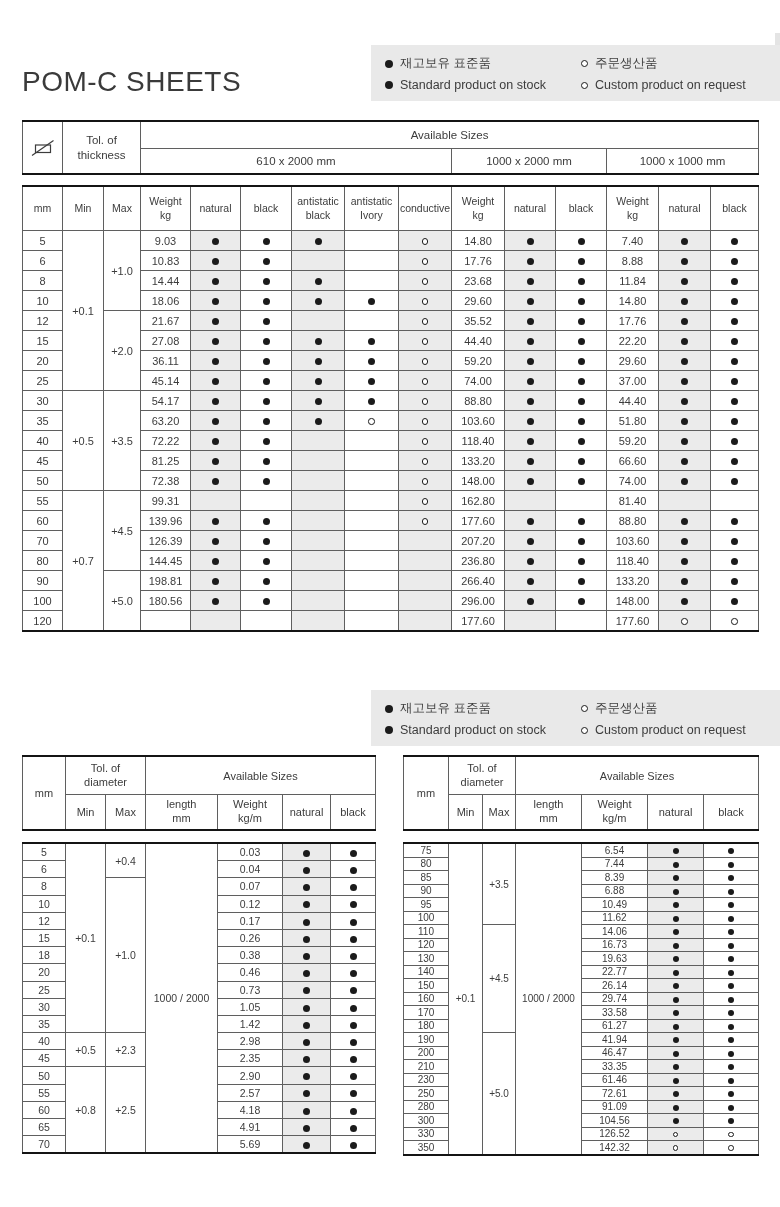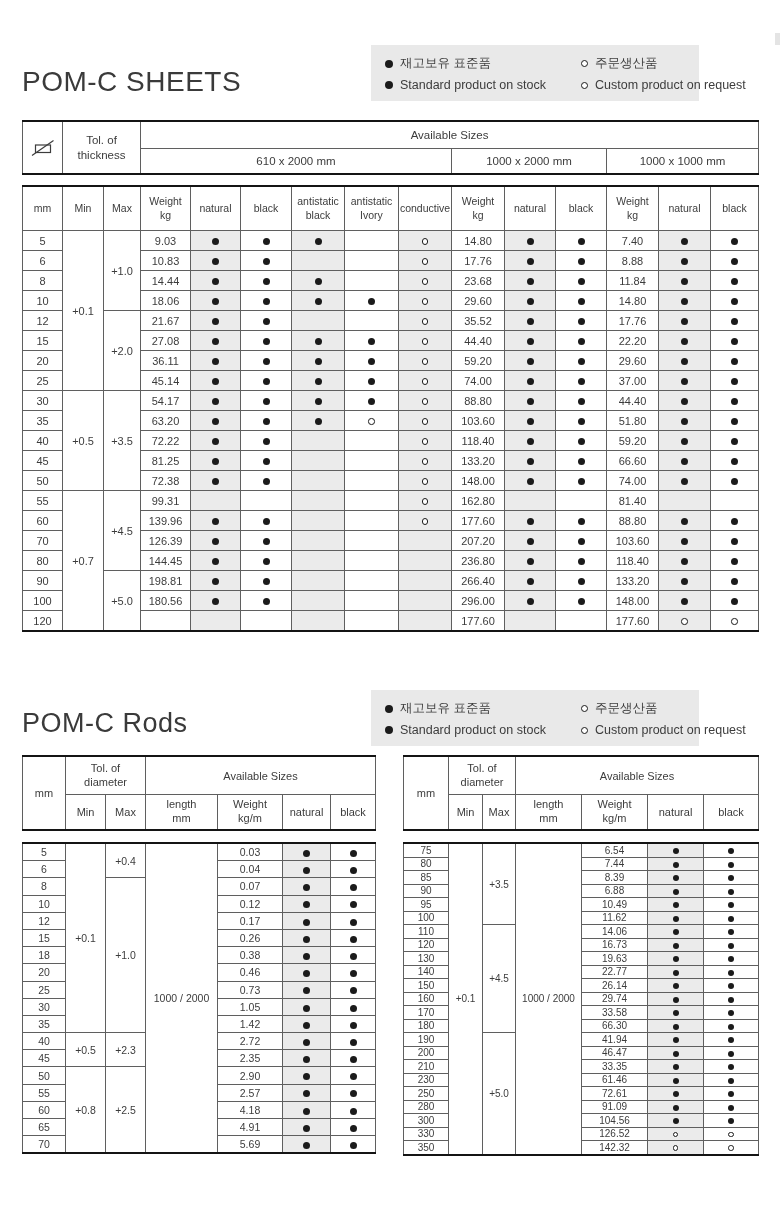--- a/index.html
+++ b/index.html
@@ -5,21 +5,21 @@
   html,body{margin:0;padding:0;background:#fff;}
   body{width:780px;height:1207px;position:relative;overflow:hidden;
        font-family:"Liberation Sans","DejaVu Sans",sans-serif;color:#3c3c3c;}
   .page{position:absolute;inset:0;background:#ffffff;}
   .corner-tab{position:absolute;right:0;top:33px;width:5px;height:12px;background:#e4e4e4;}
 
   .title{position:absolute;margin:0;font-weight:400;color:#3a3a3a;letter-spacing:.5px;}
   .t-sheets{left:22px;top:66px;font-size:28px;}
   .t-rods{left:22px;top:708px;font-size:27px;}
 
-  .legend{position:absolute;left:371px;width:328px;height:56px;background:#e9e9e9;
+  .legend{position:absolute;left:371px;width:409px;height:56px;background:#e9e9e9;
           box-sizing:border-box;padding:10px 0 0 14px;font-size:12.5px;color:#3c3c3c;
           display:grid;grid-template-columns:196px 1fr;row-gap:6px;align-content:start;}
   .lg-1{top:45px;}
   .lg-2{top:690px;}
   .legend .li{display:flex;align-items:center;gap:7px;white-space:nowrap;}
 
   table.tbl{position:absolute;border-collapse:collapse;table-layout:fixed;
             border-top:2px solid #141414;border-bottom:2px solid #141414;}
   .tbl td,.tbl th{border:1px solid #5f5f5f;padding:0;text-align:center;vertical-align:middle;
                   font-weight:normal;color:#3c3c3c;overflow:hidden;}
@@ -459,21 +459,20 @@
           <td>177.60</td>
           <td class="sh"></td>
           <td></td>
           <td>177.60</td>
           <td class="sh"><span class="dot dot-o"></span></td>
           <td><span class="dot dot-o"></span></td>
         </tr>
       </tbody>
   </table>
 
-  <h1 class="title t-rods">POM-C Rods</h1>
 
   <div class="legend lg-2">
     <div class="li">
       <span class="dot dot-f lgdot"></span>
       <span>재고보유 표준품</span>
     </div>
     <div class="li">
       <span class="dot dot-o lgdot"></span>
       <span>주문생산품</span>
     </div>
@@ -595,21 +594,21 @@
         <tr>
           <td>35</td>
           <td>1.42</td>
           <td class="sh"><span class="dot dot-f"></span></td>
           <td><span class="dot dot-f"></span></td>
         </tr>
         <tr>
           <td>40</td>
           <td rowspan="2">+0.5</td>
           <td rowspan="2">+2.3</td>
-          <td>2.72</td>
+          <td>2.98</td>
           <td class="sh"><span class="dot dot-f"></span></td>
           <td><span class="dot dot-f"></span></td>
         </tr>
         <tr>
           <td>45</td>
           <td>2.35</td>
           <td class="sh"><span class="dot dot-f"></span></td>
           <td><span class="dot dot-f"></span></td>
         </tr>
         <tr>
@@ -765,21 +764,21 @@
           <td><span class="dot dot-f"></span></td>
         </tr>
         <tr>
           <td>170</td>
           <td>33.58</td>
           <td class="sh"><span class="dot dot-f"></span></td>
           <td><span class="dot dot-f"></span></td>
         </tr>
         <tr>
           <td>180</td>
-          <td>66.30</td>
+          <td>61.27</td>
           <td class="sh"><span class="dot dot-f"></span></td>
           <td><span class="dot dot-f"></span></td>
         </tr>
         <tr>
           <td>190</td>
           <td rowspan="9">+5.0</td>
           <td>41.94</td>
           <td class="sh"><span class="dot dot-f"></span></td>
           <td><span class="dot dot-f"></span></td>
         </tr>

